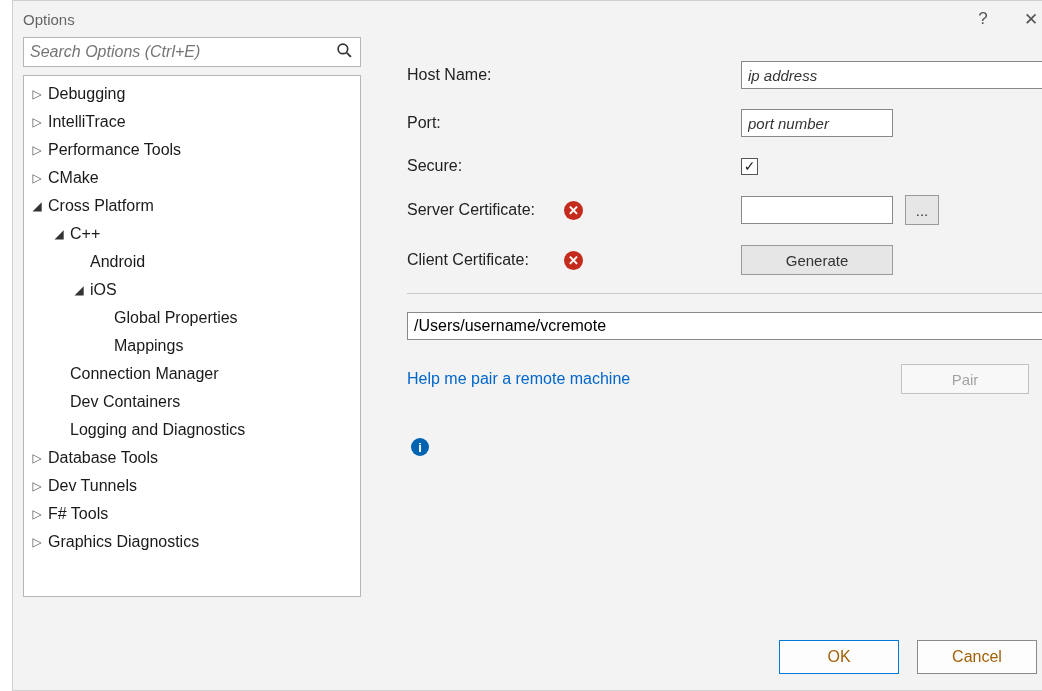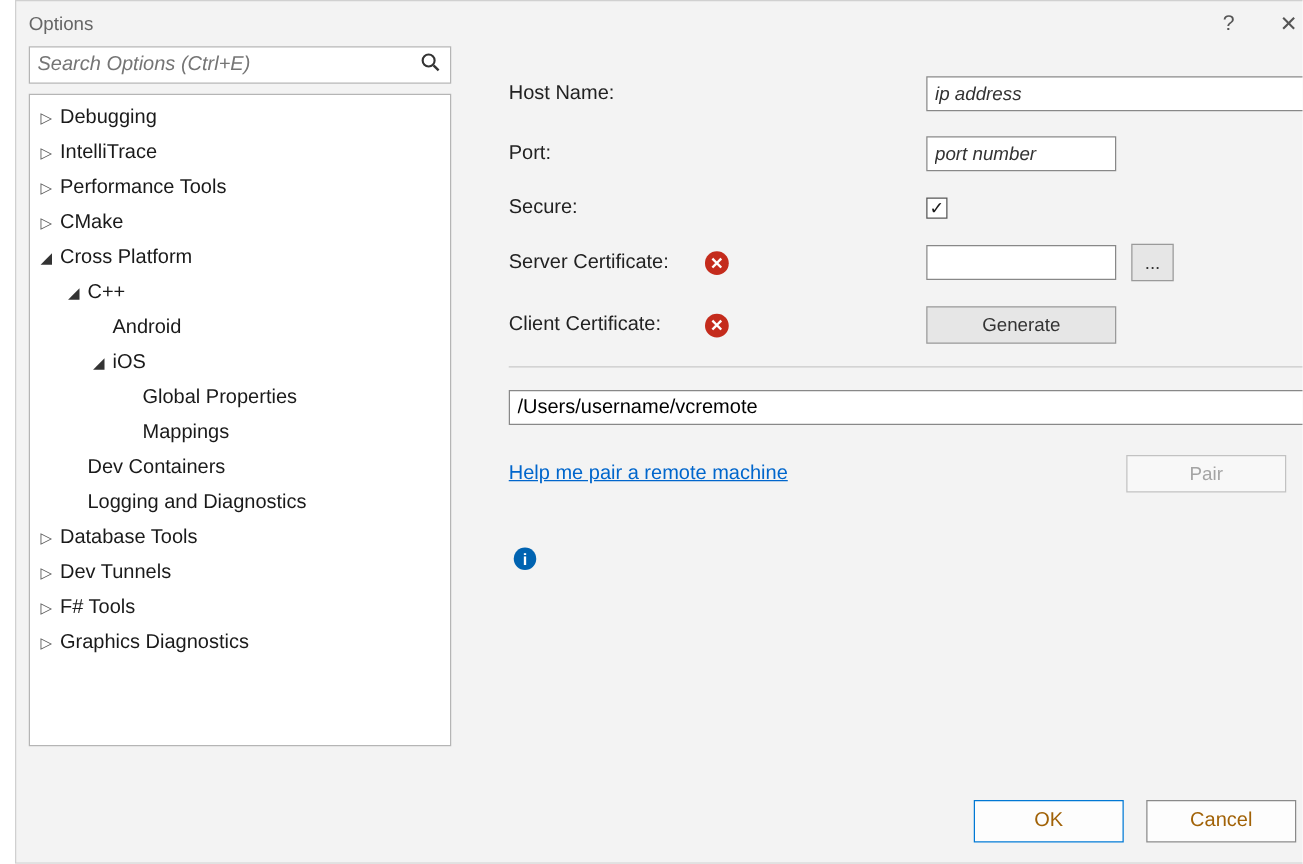--- a/index.html
+++ b/index.html
@@ -43,21 +43,21 @@
   .cert-input { width:152px; }
   .btn { background:#e6e6e6; border:1px solid #9a9a9a; height:30px; font-size:15px; cursor:pointer; color:#333; display:flex; align-items:center; justify-content:center; }
   .btn.small { width:34px; }
   .btn.gen { width:152px; }
   .err-icon { width:19px; height:19px; border-radius:50%; background:#c42b1c; color:#fff; display:flex; align-items:center; justify-content:center; font-size:13px; font-weight:bold; }
   hr.sep { border:none; border-top:1px solid #c9c9c9; margin:18px 0 18px 0; }
   .remote-row { display:flex; align-items:center; gap:0; }
   .remote-row .lbl { width:180px; font-size:16px; }
   .remote-input { flex:1; height:28px; border:1px solid #888; background:#fff; padding:0 6px; font-size:16px; }
   .link-row { display:flex; align-items:center; justify-content:space-between; margin-top:24px; }
-  .link { color:#0066cc; text-decoration:underline; font-size:16px; cursor:pointer; }
+  .link { color:#0066cc; font-size:16px; cursor:pointer; }
   .pair-btns { display:flex; gap:24px; }
   .pair-btns .btn { width:128px; background:#f8f8f8; border:1px solid #c2c2c2; color:#a4a4a4; }
   .info-row { display:flex; align-items:center; gap:22px; margin-top:44px; padding-left:4px; }
   .info-icon { width:18px; height:18px; border-radius:50%; background:#0063b1; color:#fff; display:flex; align-items:center; justify-content:center; font-size:13px; font-weight:bold; }
   .info-text { font-size:16px; color:#222; }
   .footer { position:absolute; bottom:16px; right:16px; display:flex; gap:18px; }
   .footer .btn { width:120px; height:34px; background:#fdfdfd; border:1px solid #8a8a8a; font-size:16px; color:#a16207; }
   .footer .btn.primary { border:1px solid #0078d4; }
 </style>
 </head>
@@ -122,20 +122,24 @@
                 <div class="tree-row d4">
               <span class="arrow" style="visibility:hidden">▷</span>
               <span class="tree-label">Global Properties</span>
             </div>
                 <div class="tree-row d4">
               <span class="arrow" style="visibility:hidden">▷</span>
               <span class="tree-label">Mappings</span>
             </div>
             <div class="tree-row d2">
               <span class="arrow" style="visibility:hidden">▷</span>
+              <span class="tree-label">Connection Manager</span>
+            </div>
+            <div class="tree-row d2">
+              <span class="arrow" style="visibility:hidden">▷</span>
               <span class="tree-label">Dev Containers</span>
             </div>
             <div class="tree-row d2">
               <span class="arrow" style="visibility:hidden">▷</span>
               <span class="tree-label">Logging and Diagnostics</span>
             </div>
           <div class="tree-row d1">
               <span class="arrow">▷</span>
               <span class="tree-label">Database Tools</span>
             </div>

